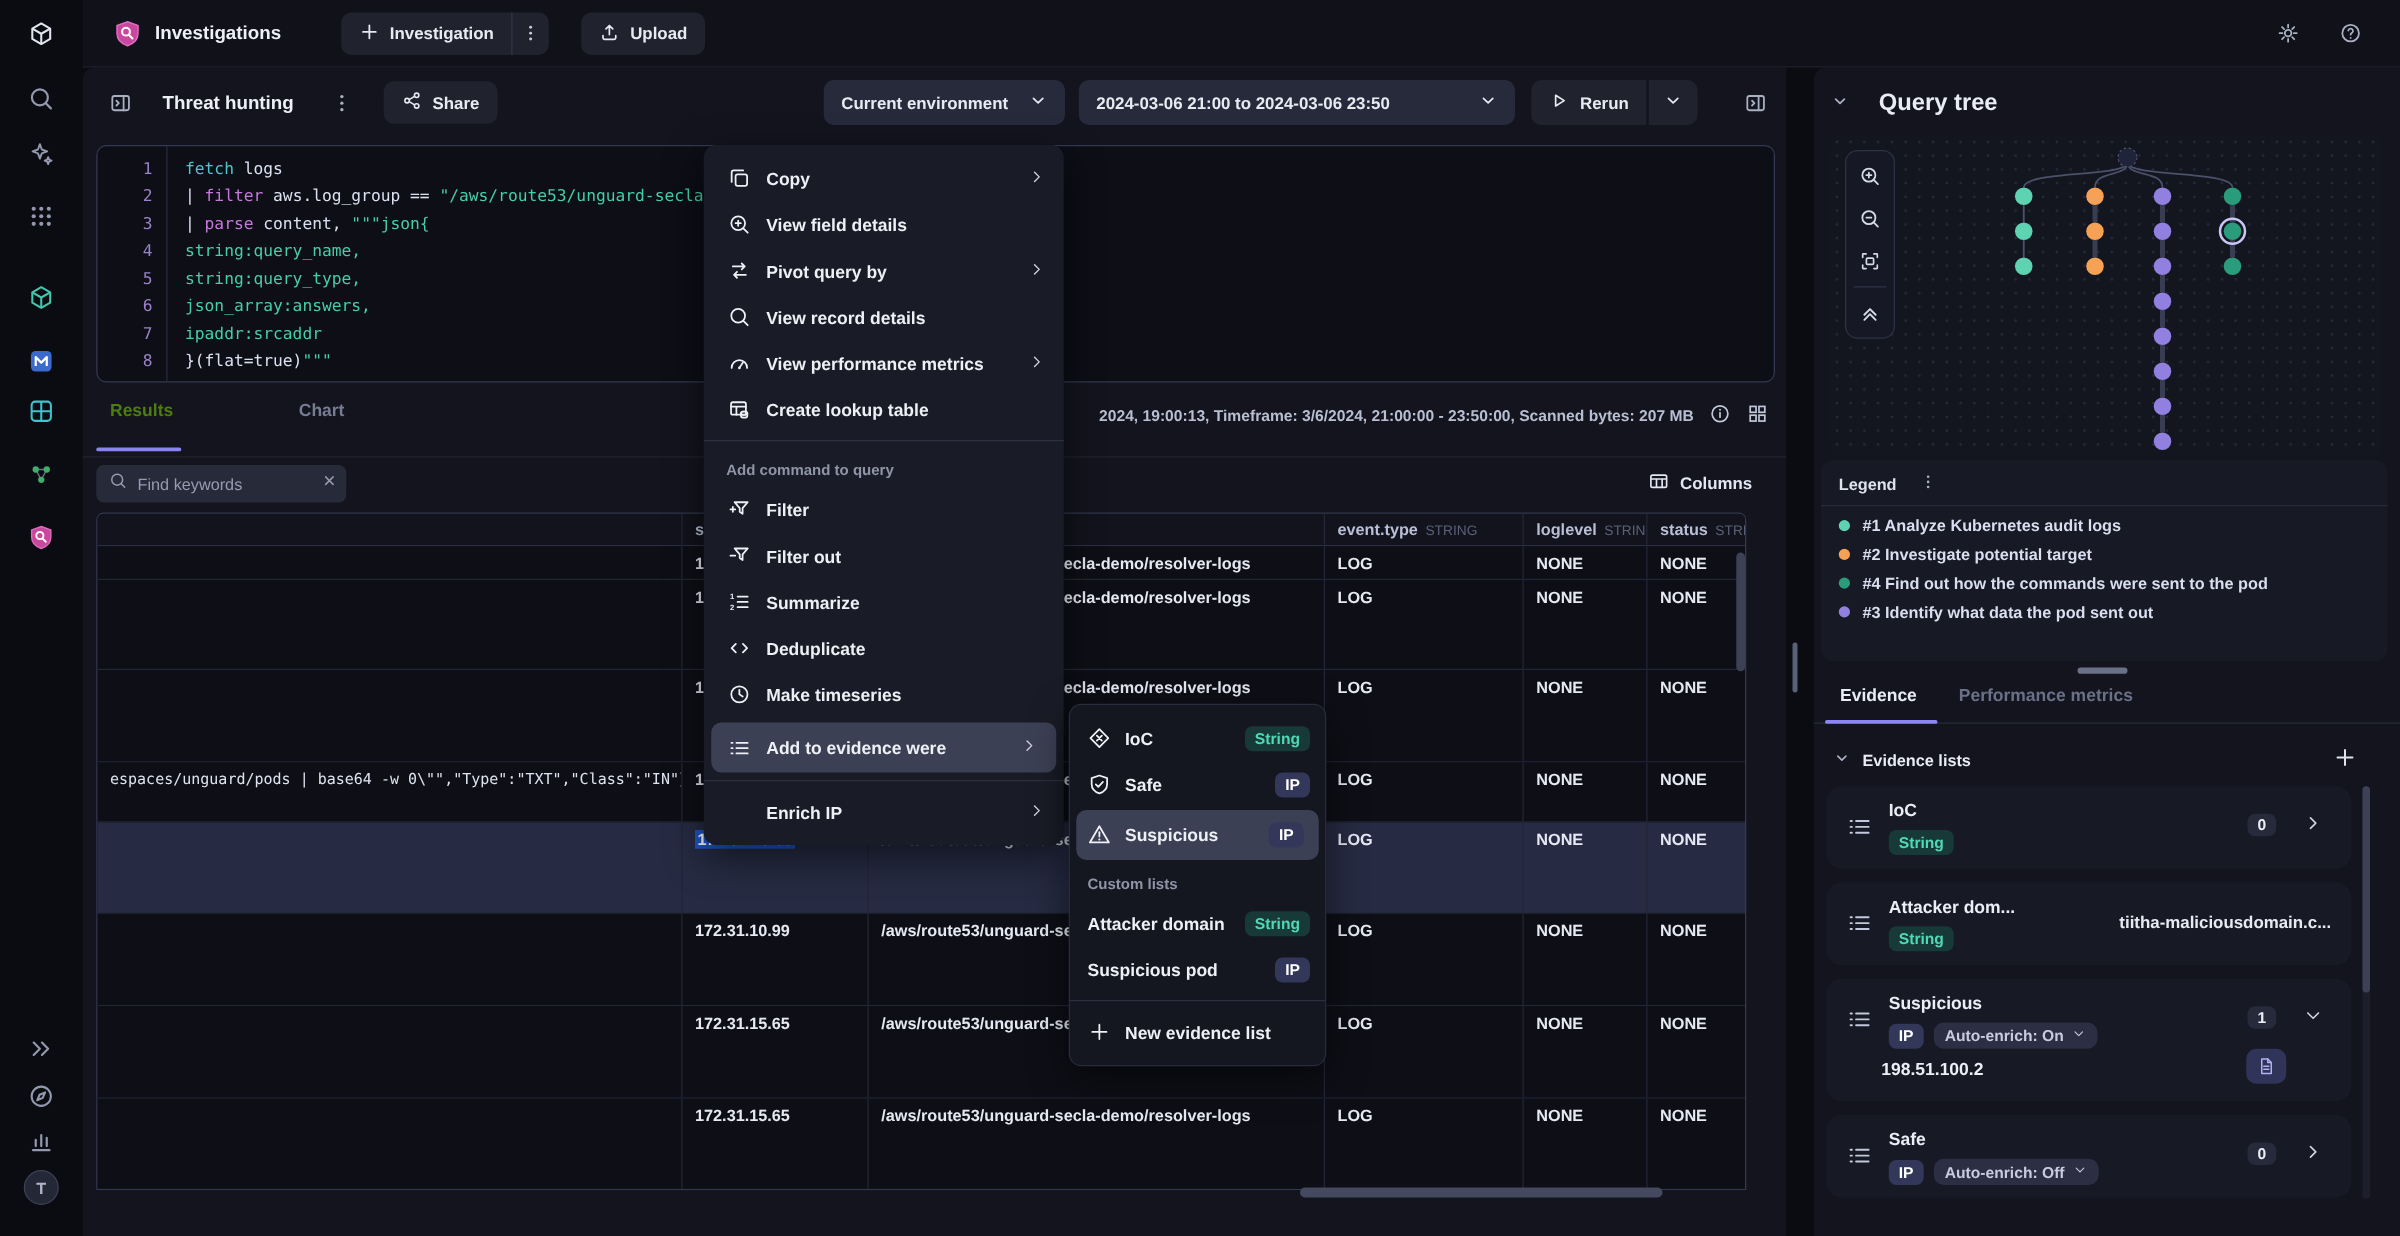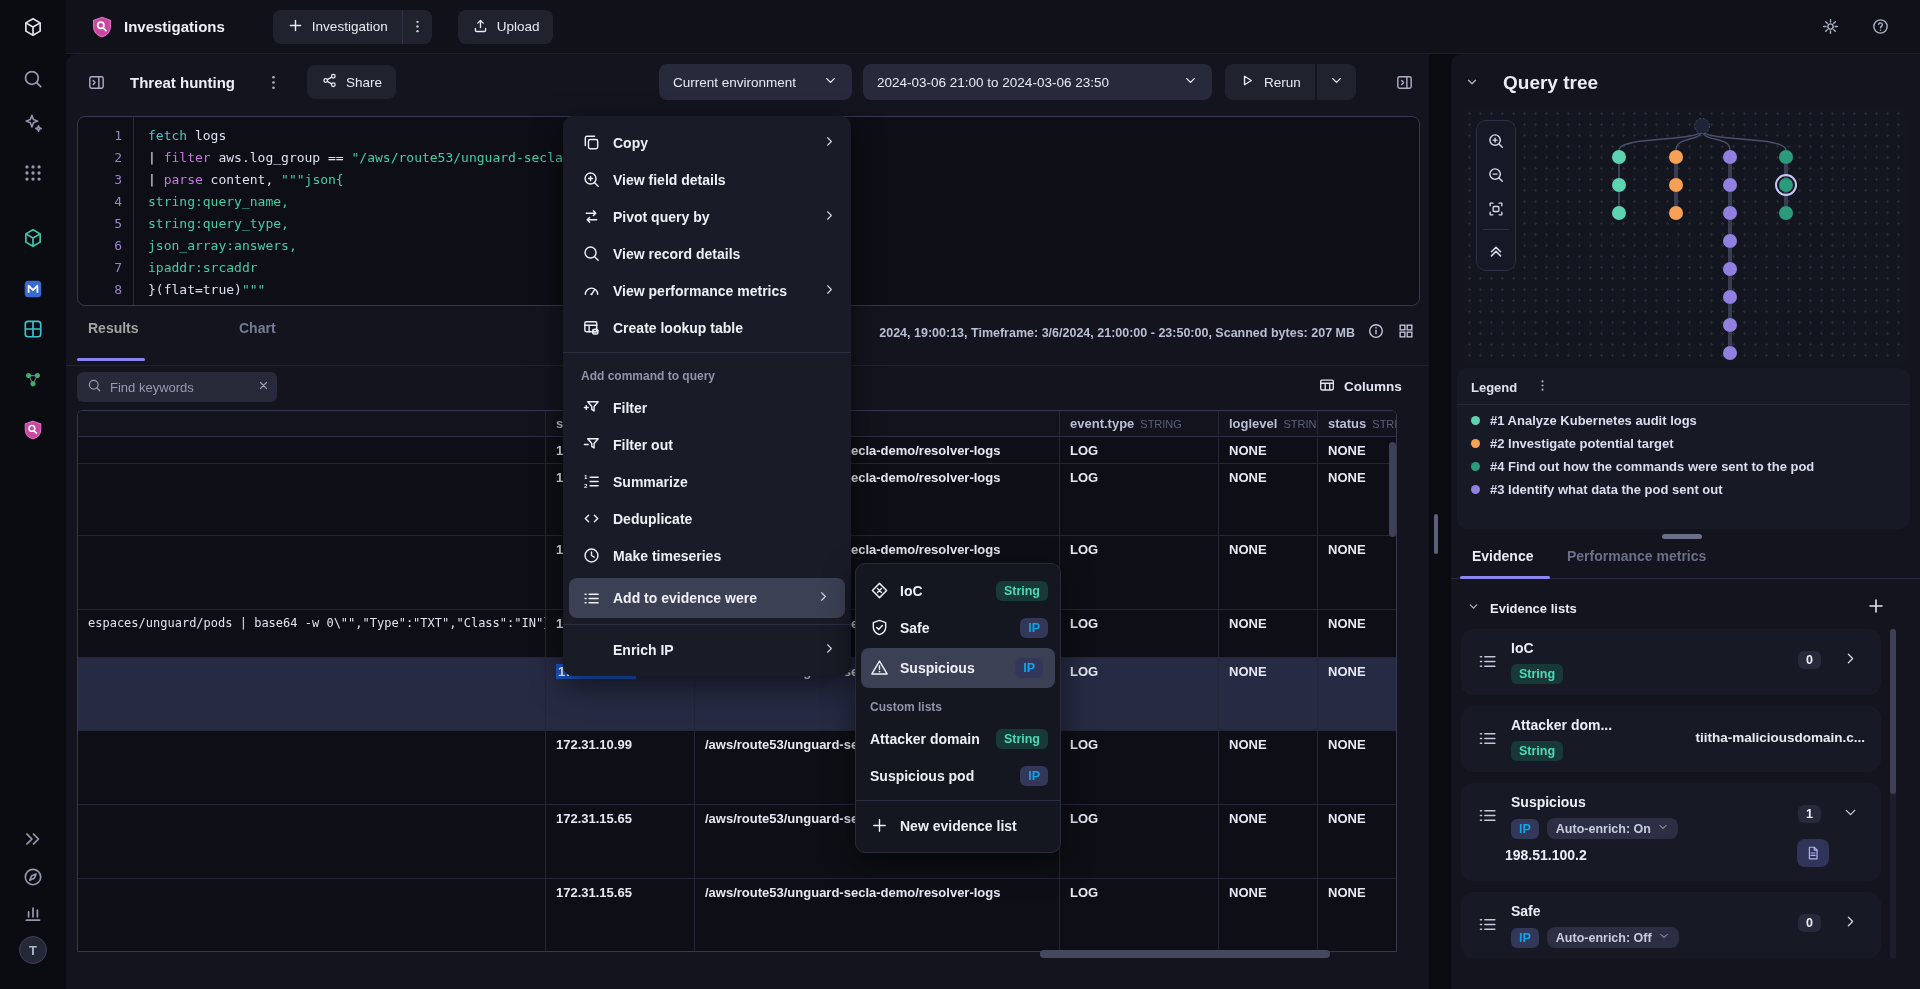--- a/index.html
+++ b/index.html
@@ -9,21 +9,21 @@
   
   .rail { position:absolute; left:0; top:0; width:66px; height:989px; background:#0b0c11; z-index:30; }
   .rail .ricon { position:absolute; left:50%; transform:translateX(-50%); width:26px; height:26px; color:#9298ad; display:flex; align-items:center; justify-content:center; }
   .rail .ricon svg { width:22px; height:22px; }
   .avatar { position:absolute; left:50%; transform:translateX(-50%); width:28px; height:28px; border-radius:50%; background:#242836; border:1px solid #3c4158; color:#aeb4c9; font-size:13px; font-weight:bold; display:flex; align-items:center; justify-content:center; }
 
   
   .topbar { position:absolute; left:66px; top:0; width:1854px; height:54px; background:#101119; border-bottom:1px solid #1c1f2b; display:flex; align-items:center; z-index:20; }
   .tb-title { font-size:15px; font-weight:bold; color:#eef0f8; margin-left:10px; }
   .seg { display:flex; align-items:center; background:#20232e; border-radius:8px; height:34px; }
-  .btn { display:flex; align-items:center; gap:8px; background:#20232e; border-radius:8px; height:34px; padding:0 14px; font-size:13.5px; font-weight:normal; color:#e8eaf2; cursor:pointer; }
+  .btn { display:flex; align-items:center; gap:8px; background:#20232e; border-radius:8px; height:34px; padding:0 14px; font-size:13.5px; font-weight:bold; color:#e8eaf2; cursor:pointer; }
   .btn svg,.seg svg { width:17px; height:17px; }
   .seg .btn { background:transparent; }
   .seg .kebab { width:30px; height:34px; display:flex; align-items:center; justify-content:center; border-left:1px solid #30344a; color:#c6cadb; }
   .iconbtn { width:32px; height:32px; display:flex; align-items:center; justify-content:center; color:#aab0c3; cursor:pointer; }
   .iconbtn svg { width:19px; height:19px; }
 
   
   .workspace { position:absolute; left:66px; top:54px; width:1363px; height:935px; background:#13141e; border-radius:10px 0 0 0; z-index:1; }
   .wsrow { position:absolute; left:0; top:0; width:100%; height:56px; display:flex; align-items:center; }
   .ws-title { font-size:15px; font-weight:bold; color:#eef0f8; }
@@ -33,21 +33,21 @@
   .editor { position:absolute; left:11px; top:62px; width:1343px; height:190px; background:#0d0e16; border:1px solid #343851; border-radius:8px; font-family:"DejaVu Sans Mono", monospace; font-size:13px; overflow:hidden; }
   .gutter { position:absolute; left:0; top:0; bottom:0; width:56px; border-right:1px solid #272a3d; }
   .eline { position:absolute; left:0; width:100%; height:22px; line-height:22px; white-space:pre; }
   .eline .lnum { position:absolute; left:0; width:44px; text-align:right; color:#9b82c9; }
   .eline .code { position:absolute; left:70px; }
   .c-plain { color:#dbe0f0; } .c-kw { color:#c678dd; } .c-fetch { color:#4fc4c9; } .c-str { color:#45cfa4; }
 
   
   .resrow { position:absolute; left:0; top:252px; width:100%; height:60px; border-bottom:1px solid #20222f; }
   .rtab { position:absolute; top:14px; font-size:14px; font-weight:bold; cursor:pointer; }
-  .rtab.active { color:#a3a3a3; } .rtab.inactive { color:#767c92; }
+  .rtab.active { color:#4d7c0f; } .rtab.inactive { color:#767c92; }
   .rtab-underline { position:absolute; top:52px; left:11px; width:68px; height:3px; background:#8a84f0; border-radius:2px; }
   .statusline { position:absolute; right:14px; top:16px; display:flex; align-items:center; gap:12px; color:#b9bfd2; font-size:12.5px; font-weight:600; }
   .statusline svg { width:18px; height:18px; color:#c3c8da; }
 
   
   .findbox { position:absolute; left:11px; top:318px; width:200px; height:30px; background:#272a38; border-radius:6px; display:flex; align-items:center; padding:0 6px 0 10px; gap:8px; }
   .findbox input { flex:1; min-width:0; background:transparent; border:none; outline:none; color:#cfd4e6; font-size:13px; font-family:"Liberation Sans",sans-serif; }
   .findbox input::placeholder { color:#959cb2; }
   .findbox svg { width:15px; height:15px; color:#959cb2; flex:none; }
   .colsbtn { position:absolute; left:1252px; top:316px; height:32px; display:flex; align-items:center; gap:8px; font-size:13.5px; font-weight:bold; color:#e2e6f2; cursor:pointer; }
@@ -79,21 +79,21 @@
   .clabel { font-size:12px; color:#8f94a8; font-weight:600; padding:10px 18px 6px; }
 
   
   .smenu { position:absolute; left:855px; top:563px; width:206px; background:#141620; border:1px solid #272b3c; border-radius:10px; box-shadow:0 10px 30px rgba(0,0,0,.55); padding:8px 0; z-index:60; }
   .sitem { height:37px; display:flex; align-items:center; padding:0 12px 0 14px; gap:10px; font-size:14px; font-weight:bold; color:#eef0f6; cursor:pointer; }
   .sitem .cicon { width:20px; height:20px; flex:none; }
   .sitem .cicon svg { width:19px; height:19px; }
   .sitem.hl { background:#3c4054; margin:2px 5px; border-radius:8px; padding-left:9px; height:40px; }
   .badge { margin-left:auto; font-size:12.5px; font-weight:600; padding:3px 8px; border-radius:6px; }
   .badge-string { background:#173a39; color:#4ed9b4; }
-  .badge-ip { background:#333759; color:#0ea5e9; }
+  .badge-ip { background:#333759; color:#ffffff; }
 
   
   .gap-handle { position:absolute; left:1434px; top:514px; width:4px; height:40px; background:#596079; border-radius:2px; z-index:5; }
   .rpanel { position:absolute; left:1451px; top:54px; width:469px; height:935px; background:#13141e; border-radius:10px 0 0 0; z-index:1; }
   .rp-header { position:absolute; left:14px; top:18px; display:flex; align-items:center; gap:24px; font-size:19px; font-weight:bold; color:#e9ecf5; }
   .rp-header svg { width:14px; height:14px; color:#aab0c3; }
   .canvas { position:absolute; left:13px; top:54px; width:442px; height:257px; background:#14161f; border-radius:8px; background-image:radial-gradient(circle,#262a3b 1px,transparent 1.3px); background-size:11px 11px; overflow:hidden; }
   .ttools { position:absolute; left:12px; top:12px; width:40px; background:#161825; border:1px solid #2e3246; border-radius:10px; padding:3px; display:flex; flex-direction:column; align-items:center; }
   .ttools .tbtn { width:32px; height:34px; display:flex; align-items:center; justify-content:center; color:#d5d9e8; cursor:pointer; }
   .ttools .tbtn svg { width:18px; height:18px; }

